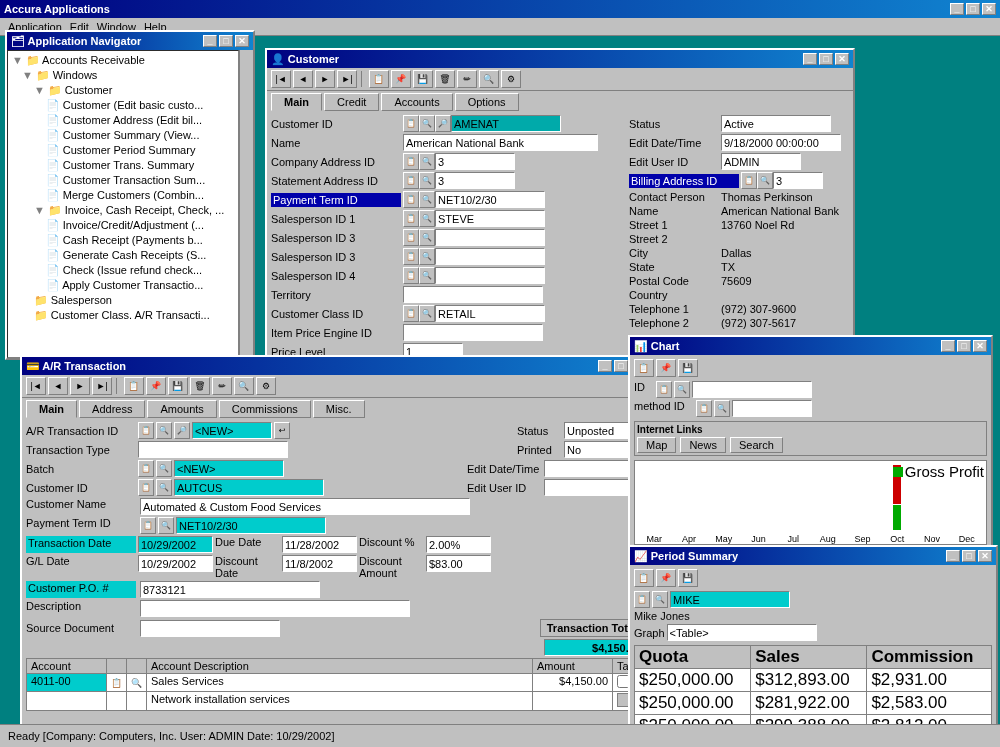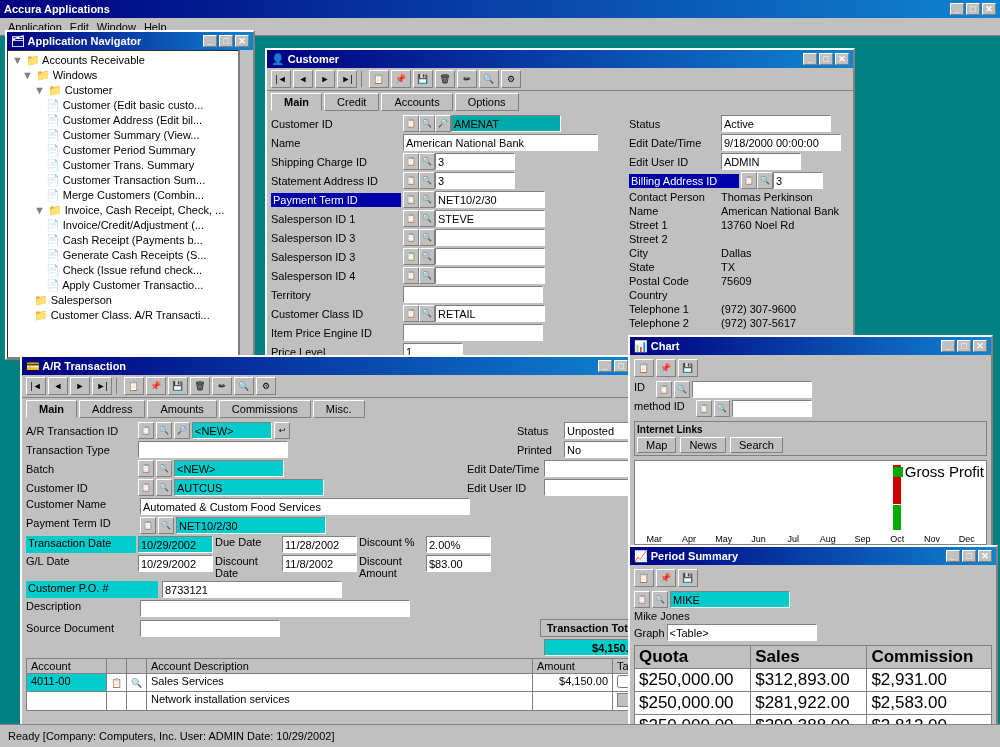--- a/index.html
+++ b/index.html
@@ -244,21 +244,21 @@
           <input type="text" class="form-input" style="width: 110px; background: rgb(0, 170, 170);" value="AMENAT">
         </div>
       </div>
 
       <div class="section-row">
         <span style="width:130px;font-size:11px;">Name</span>
         <input type="text" class="form-input" style="width: 195px;" value="American National Bank">
       </div>
 
       <div class="section-row">
-        <span style="width:130px;font-size:11px;">Shipping Charge ID</span>
+        <span style="width:130px;font-size:11px;">Company Address ID</span>
         <div style="display:flex;align-items:center;">
           <div class="field-icon-btn">📋</div>
           <div class="field-icon-btn">🔍</div>
           <input type="text" class="form-input" style="width: 80px;" value="3">
         </div>
       </div>
 
       <div class="section-row">
         <span style="width:130px;font-size:11px;">Statement Address ID</span>
         <div style="display:flex;align-items:center;">
@@ -516,21 +516,21 @@
     <div style="display:flex;gap:2px;margin-bottom:2px;">
       <span style="width:110px;font-size:11px;">G/L Date</span>
       <input type="text" class="form-input" style="width: 75px;" value="10/29/2002">
       <span style="width:65px;font-size:11px;">Discount Date</span>
       <input type="text" class="form-input" style="width: 75px;" value="11/8/2002">
       <span style="width:65px;font-size:11px;">Discount Amount</span>
       <input type="text" class="form-input" style="width: 65px;" value="$83.00">
     </div>
 
     <div style="display:flex;gap:4px;margin-bottom:2px;">
-      <span style="width:132px;font-size:11px;background:#00cccc;padding:1px 2px;">Customer P.O. #</span>
+      <span style="width:110px;font-size:11px;background:#00cccc;padding:1px 2px;">Customer P.O. #</span>
       <input type="text" class="form-input" style="width: 180px;" value="8733121">
     </div>
 
     <div style="display:flex;gap:4px;margin-bottom:2px;">
       <span style="width:110px;font-size:11px;">Description</span>
       <input type="text" class="form-input" style="width: 270px;">
     </div>
 
     <div style="display:flex;gap:4px;margin-bottom:2px;align-items:center;">
       <span style="width:110px;font-size:11px;">Source Document</span>

